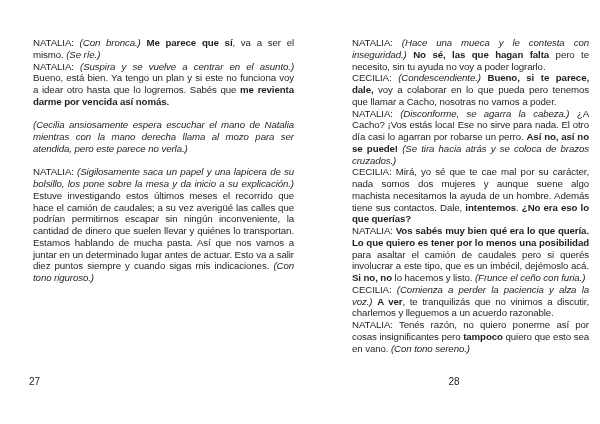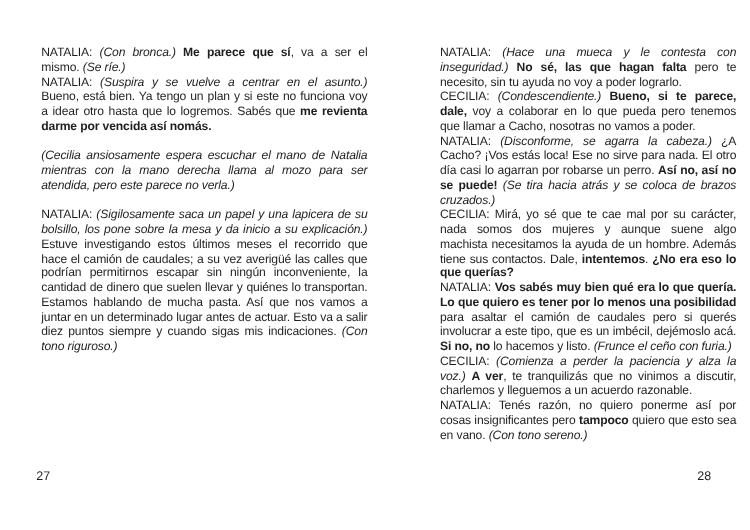--- a/index.html
+++ b/index.html
@@ -36,21 +36,21 @@
   .run-b { font-weight: bold;   font-style: normal; }
   .run-i { font-weight: normal; font-style: italic; }
   .page-number {
     position: absolute;
     top: 364px;
     font-size: 10px;
     line-height: 12px;
     margin-top: 12px;
   }
   .page-number.pn-left  { left: 29px; }
-  .page-number.pn-right { left: 339px; width: 230px; text-align: right; }
+  .page-number.pn-right { left: 339px; width: 230px; text-align: center; }
 </style>
 </head>
 <body style="background: rgb(255, 255, 255);">
 
 <div class="spread" style="color: rgb(31, 31, 31);">
 
   <section class="page">
     <div class="page-text left">
         <p class="para"><span class="run-r">NATALIA: </span><span class="run-i">(Con bronca.) </span><span class="run-b">Me parece que sí</span><span class="run-r">, va a ser el mismo. </span><span class="run-i">(Se ríe.)</span></p>
         <p class="para"><span class="run-r">NATALIA: </span><span class="run-i">(Suspira y se vuelve a centrar en el asunto.) </span><span class="run-r">Bueno, está bien. Ya tengo un plan y si este no funciona voy a idear otro hasta que lo logremos. Sabés que </span><span class="run-b">me revienta darme por vencida así nomás.</span></p>

